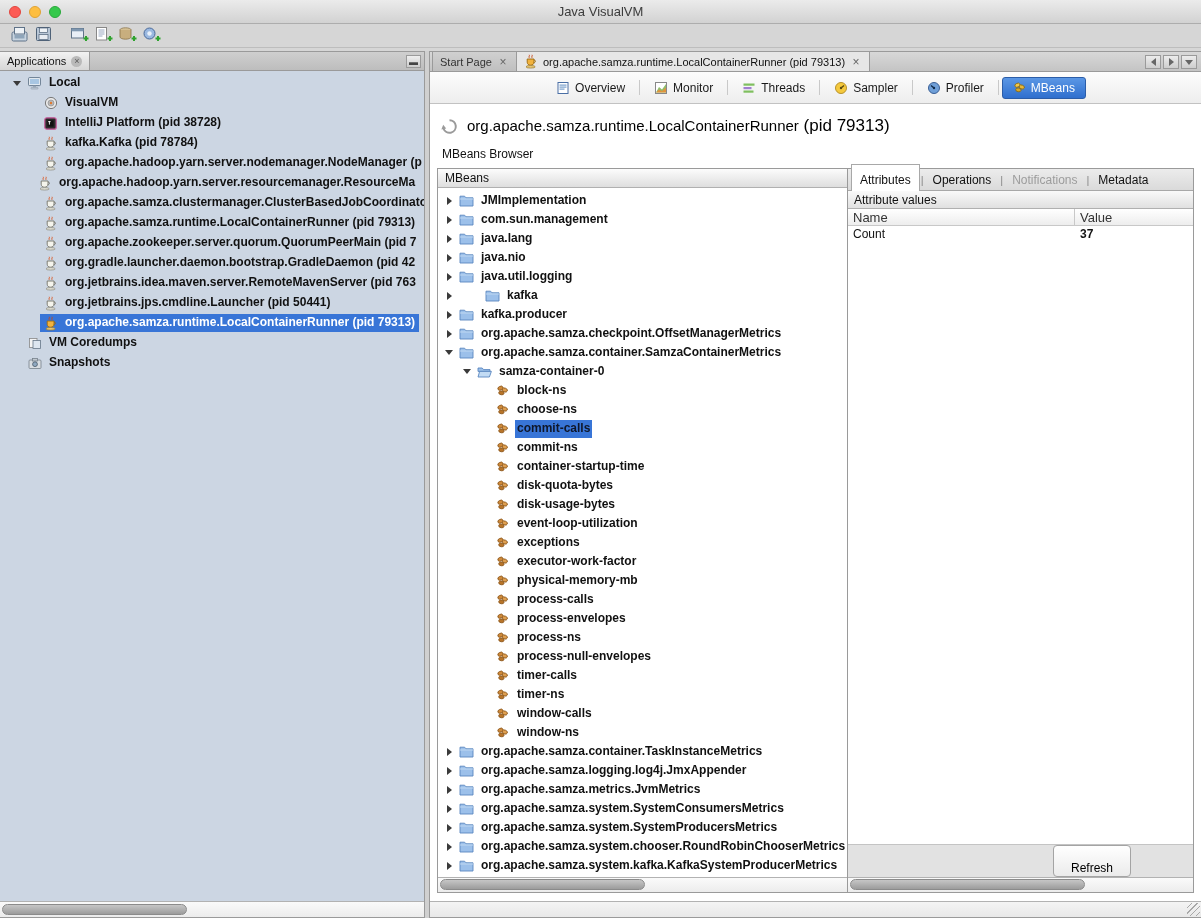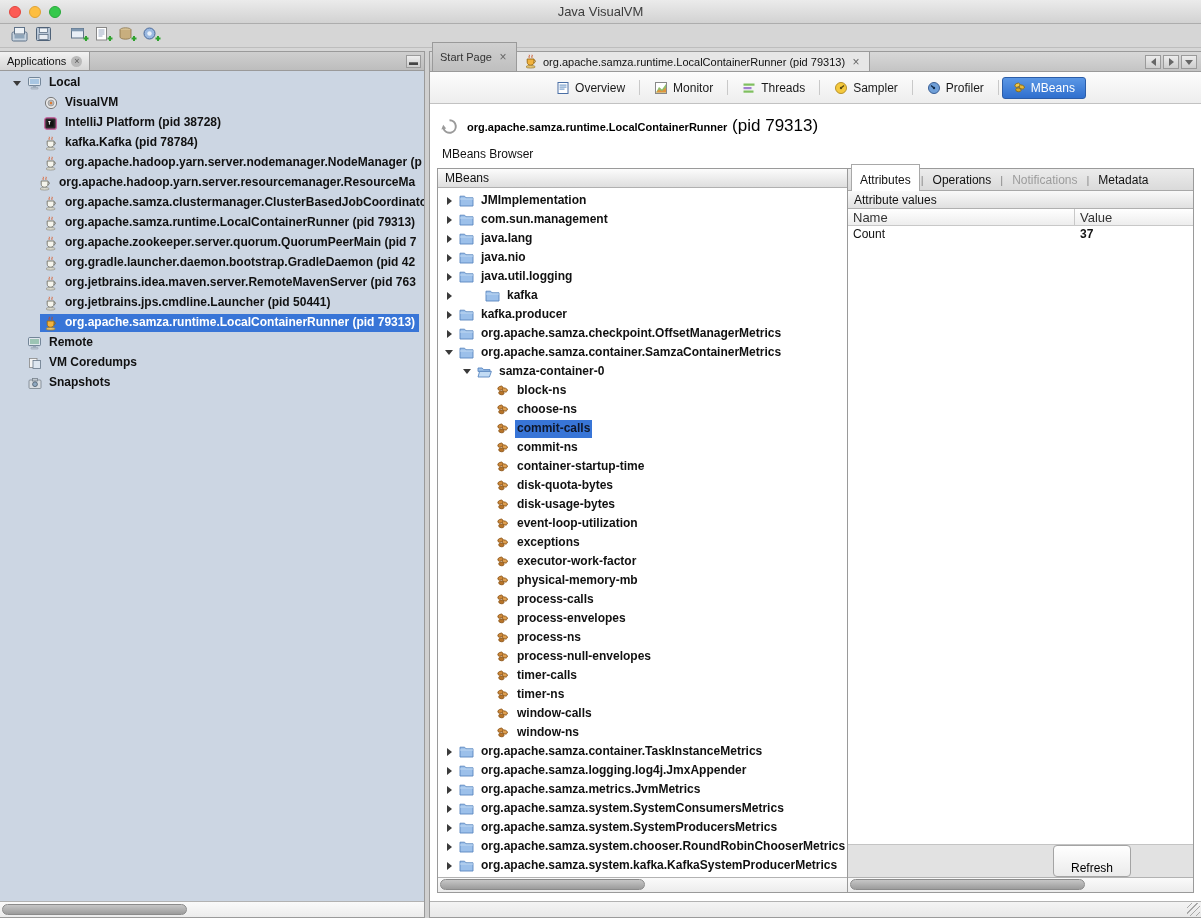--- a/index.html
+++ b/index.html
@@ -50,37 +50,37 @@
   .sel-text .tree-label{background:var(--sel);color:#0f172a;}
 
   
   .hscroll{height:16px;flex:0 0 auto;background:linear-gradient(#fafafa,#ececec);border-top:1px solid #b2b2b2;position:relative;}
   .hthumb{position:absolute;top:2px;height:11px;border-radius:6px;background:linear-gradient(#c6c6c6,#9c9c9c);border:1px solid #8b8b8b;}
   .grip{position:absolute;right:1px;top:1px;width:13px;height:13px;background:repeating-linear-gradient(135deg,transparent 0 3px,#a8a8a8 3px 4px);}
 
   
   .right-panel{flex:1;min-width:0;display:flex;flex-direction:column;min-height:0;border:1px solid #9a9a9a;border-right:none;background:#fff;}
   .doc-tab-strip{height:20px;flex:0 0 auto;background:linear-gradient(#d8d8d8,#c4c4c4);border-bottom:1px solid #9a9a9a;display:flex;align-items:flex-end;padding-left:2px;position:relative;}
-  .doc-tab{height:29px;display:flex;align-items:center;gap:5px;padding:0 7px;font-size:11px;color:#333;background:linear-gradient(#d0d0d0,#bfbfbf);border:1px solid #9a9a9a;border-bottom:none;margin-right:-1px;}
+  .doc-tab{height:20px;display:flex;align-items:center;gap:5px;padding:0 7px;font-size:11px;color:#333;background:linear-gradient(#d0d0d0,#bfbfbf);border:1px solid #9a9a9a;border-bottom:none;margin-right:-1px;}
   .doc-tab.active{background:#e6e6e6;height:20px;color:#111;}
   .tab-close{width:12px;height:12px;display:flex;align-items:center;justify-content:center;font-size:12px;color:#666;}
   .tab-controls{position:absolute;right:4px;top:3px;display:flex;gap:2px;}
   .tab-ctrl{width:16px;height:14px;border:1px solid #9a9a9a;background:linear-gradient(#ececec,#cecece);display:flex;align-items:center;justify-content:center;}
   .tab-ctrl .tri-l{border-top:4px solid transparent;border-bottom:4px solid transparent;border-right:5px solid #666;}
   .tab-ctrl .tri-r{border-top:4px solid transparent;border-bottom:4px solid transparent;border-left:5px solid #666;}
   .tab-ctrl .tri-d{border-left:4px solid transparent;border-right:4px solid transparent;border-top:5px solid #666;}
 
   .view-toolbar{height:32px;flex:0 0 auto;background:linear-gradient(#fdfdfd,#ededed);border-bottom:1px solid #c2c2c2;display:flex;align-items:center;justify-content:center;}
   .view-btn{height:22px;display:flex;align-items:center;gap:5px;padding:0 10px;font-size:12px;border-radius:3px;color:#1a1a1a;border:1px solid transparent;}
   .view-btn.active{background:linear-gradient(var(--btnblue1),var(--btnblue2));border:1px solid #2b5da8;color:#fff;}
   .view-sep{width:1px;height:15px;background:#c9c9c9;margin:0 3px;}
 
   .content{flex:1;min-height:0;background:#fff;display:flex;flex-direction:column;padding:0 7px;}
   .app-title{flex:0 0 auto;display:flex;align-items:center;gap:9px;padding:12px 2px 9px 4px;}
-  .t-bold{font-size:11px;font-weight:bold;color:#000;margin-top:20px;}
+  .t-bold{font-size:15px;font-weight:normal;color:#000;margin-top:20px;}
   .t-normal{font-size:17px;color:#000;}
   .section-label{flex:0 0 auto;font-size:12px;padding:2px 2px 7px 5px;}
 
   .mbeans-box{flex:1;min-height:0;border:1px solid #9a9a9a;display:flex;margin-bottom:8px;}
   .tree-panel{width:410px;flex:0 0 auto;border-right:1px solid #9a9a9a;display:flex;flex-direction:column;min-height:0;background:#fff;}
   .tree-panel-header{height:19px;flex:0 0 auto;background:linear-gradient(#fcfcfc,#dedede);border-bottom:1px solid #b0b0b0;display:flex;align-items:center;padding-left:7px;font-size:12px;}
   .mb-tree{flex:1;min-height:0;overflow:hidden;padding-top:3px;}
   .tree-panel .hscroll{height:15px;}
 
   .attr-panel{flex:1;min-width:0;display:flex;flex-direction:column;min-height:0;background:#e6e6e6;}
@@ -364,34 +364,20 @@
                   <ellipse cx="6.6" cy="12.8" rx="4.6" ry="1.3" fill="#e8c878" stroke="#9a7a30" stroke-width="0.7"></ellipse>
                 </svg>
               </span>
               <span class="tree-label">org.apache.samza.runtime.LocalContainerRunner (pid 79313)</span>
             </span>
           </div>
           <div class="tree-row" style="padding-left: 10px;">
             <span class="tw none"></span>
             <span class="row-body">
               <span class="tree-icon">
-                <svg width="15" height="14" viewBox="0 0 15 14">
-                  <rect x="1.6" y="1.6" width="11.8" height="8" rx="0.8" fill="#eef3f8" stroke="#5a6f85" stroke-width="0.9"></rect>
-                  <rect x="3" y="3" width="9" height="5.2" fill="#9cc4b4"></rect>
-                  <rect x="6" y="9.8" width="3" height="1.6" fill="#9aa8b8"></rect>
-                  <rect x="4" y="11.4" width="7" height="1.6" rx="0.6" fill="#c2ccd8" stroke="#8a98a8" stroke-width="0.6"></rect>
-                </svg>
-              </span>
-              <span class="tree-label">Remote</span>
-            </span>
-          </div>
-          <div class="tree-row" style="padding-left: 10px;">
-            <span class="tw none"></span>
-            <span class="row-body">
-              <span class="tree-icon">
                 <svg width="14" height="13">
                   <rect x="1.5" y="1.5" width="7.5" height="9" fill="#f4f4f4" stroke="#888888" stroke-width="0.8"></rect>
                   <rect x="5" y="3.5" width="7.5" height="8" fill="#dde6f0" stroke="#667788" stroke-width="0.8"></rect>
                 </svg>
               </span>
               <span class="tree-label">VM Coredumps</span>
             </span>
           </div>
           <div class="tree-row" style="padding-left: 10px;">
             <span class="tw none"></span>

